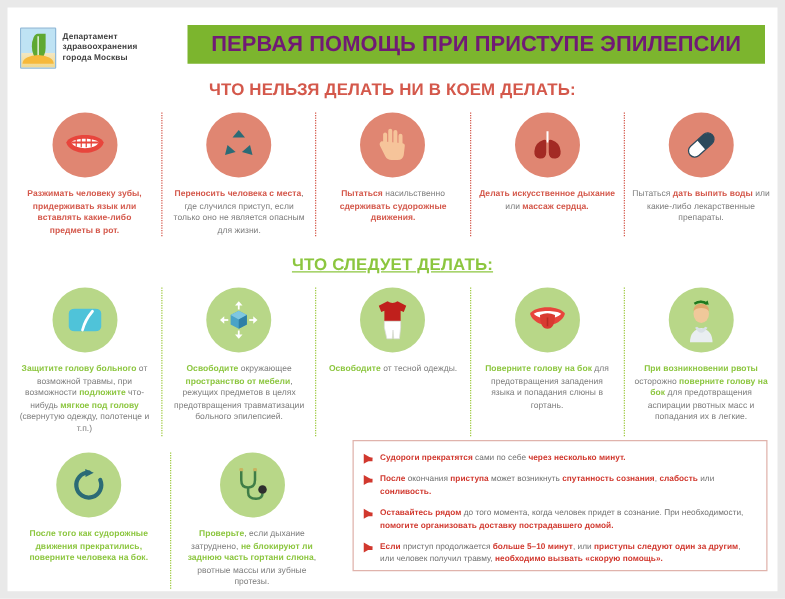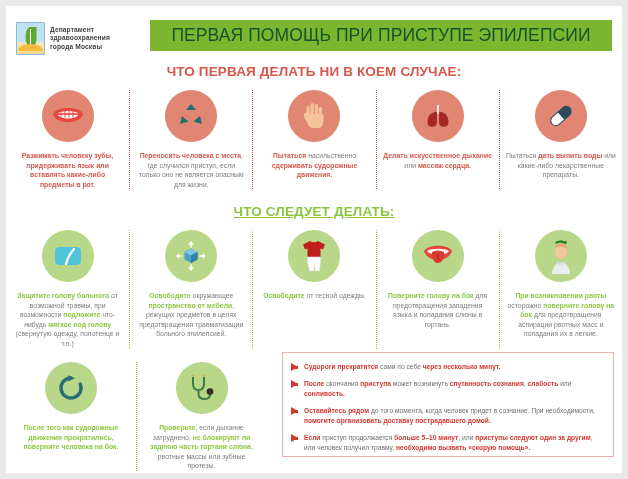--- a/index.html
+++ b/index.html
@@ -48,21 +48,21 @@
   .logo-text{
     font-size:6.6px;line-height:8.4px;color:#3f3f3f;font-weight:bold;
     letter-spacing:.02em;white-space:pre-line;
   }
   .title-bar{
     position:absolute;left:144px;top:0;width:462px;height:31px;
     background:#7cb52e;
     display:flex;align-items:center;justify-content:center;
   }
   .title-bar span{
-    color:#14532d;font-size:17.5px;font-weight:normal;letter-spacing:.005em;
+    color:#701a75;font-size:17.5px;font-weight:bold;letter-spacing:.005em;
     white-space:nowrap;
   }
 
   
   .sec-head{
     position:absolute;width:616px;text-align:center;
     font-size:13.5px;font-weight:bold;letter-spacing:.01em;
   }
   .sec-head.red{color:#d4584b;top:58px;}
   .sec-head.green{color:#8cc63f;top:198px;text-decoration:underline;}
@@ -146,21 +146,21 @@
       </div>
       <div class="logo-text">Департамент
 здравоохранения
 города Москвы</div>
     </div>
     <div class="title-bar">
       <span>ПЕРВАЯ ПОМОЩЬ ПРИ ПРИСТУПЕ ЭПИЛЕПСИИ</span>
     </div>
   </div>
 
-  <div class="sec-head red">ЧТО ПЕРВАЯ ДЕЛАТЬ НИ В КОЕМ СЛУЧАЕ:</div>
+  <div class="sec-head red">ЧТО НЕЛЬЗЯ ДЕЛАТЬ НИ В КОЕМ ДЕЛАТЬ:</div>
 
   <div class="grid row1">
 
     <div class="cell red-sep">
       <div class="bubble red">
         <svg width="34" height="24" viewBox="0 0 34 24">
           <path d="M2 10 C5 2,29 2,32 10 C29 21,5 21,2 10 Z" fill="#e8453c"></path>
           <path d="M6 10 C9 6,25 6,28 10 C25 16,9 16,6 10 Z" fill="#ffffff"></path>
           <path d="M6 10 H28" stroke="#e8453c" stroke-width="1.6"></path>
           <path d="M10 6.6 V13.4 M14 6.3 V13.7 M18 6.3 V13.7 M22 6.6 V13.4" stroke="#e8453c" stroke-width="1"></path>

